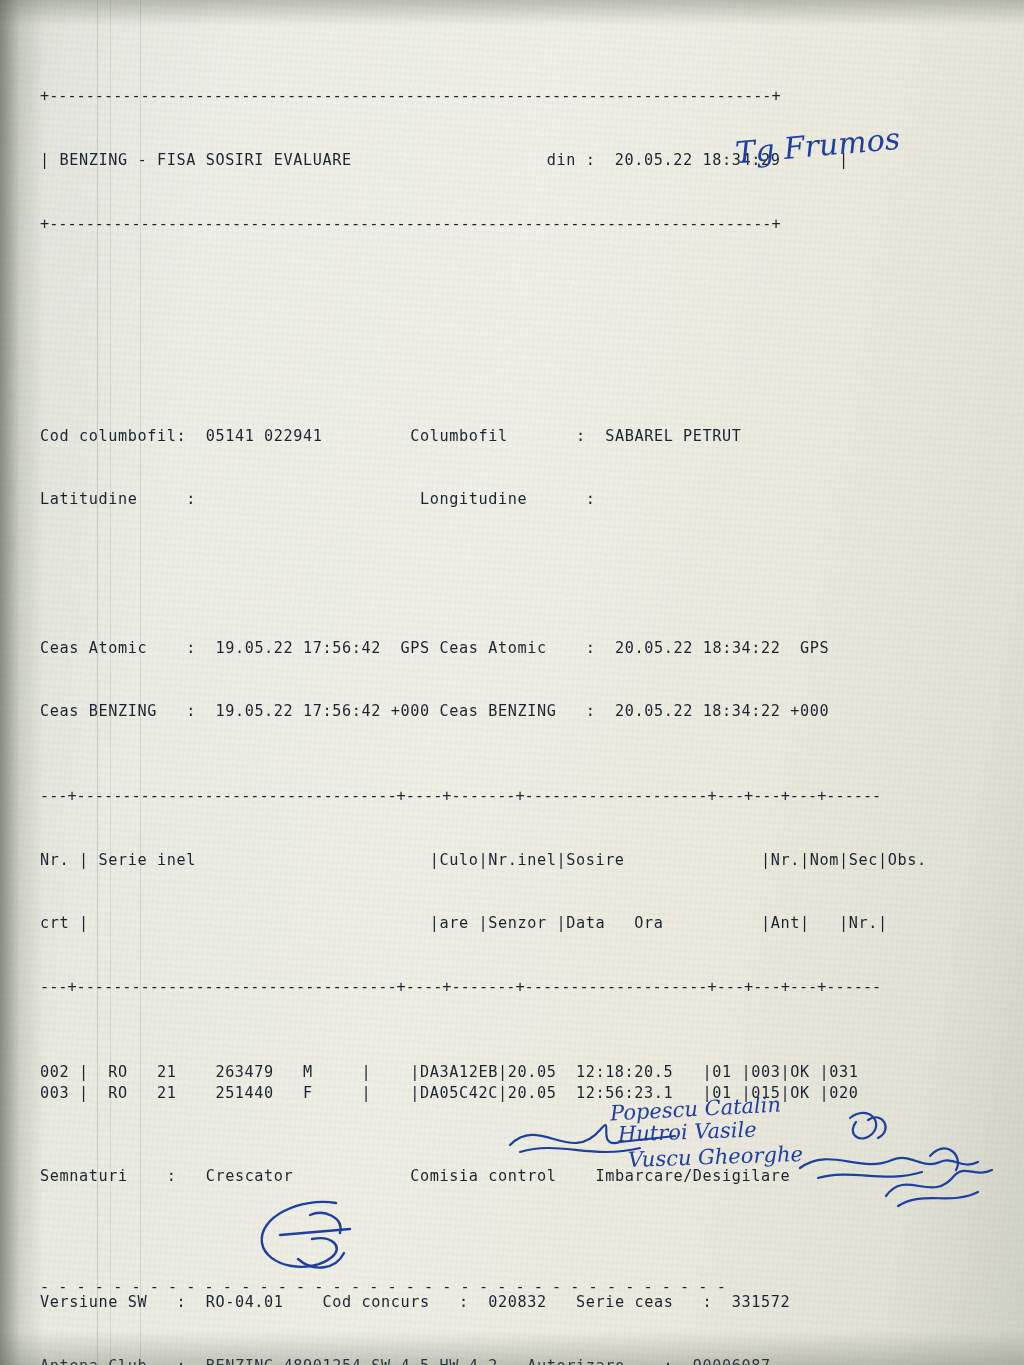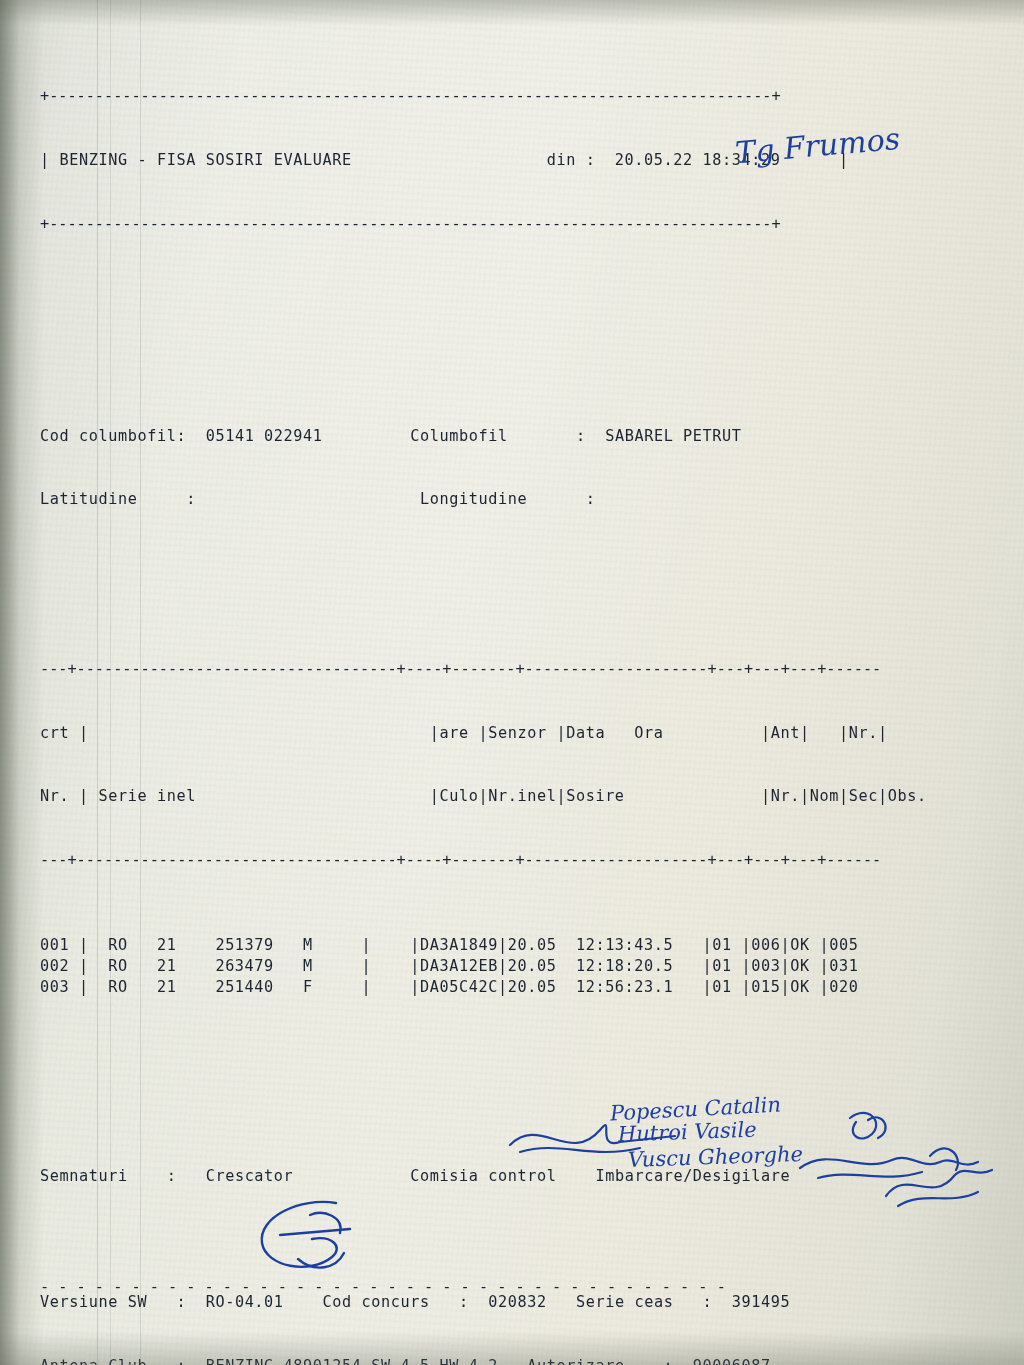--- a/index.html
+++ b/index.html
@@ -84,41 +84,43 @@
     <div class="line rule">+-------------------------------------------------------------------------------+</div>
     <div class="line">| BENZING - FISA SOSIRI EVALUARE                    din :  20.05.22 18:34:29      |</div>
     <div class="line rule">+-------------------------------------------------------------------------------+</div>
     <div class="line"> </div>
 
     <div class="line"> </div>
     <div class="line"><span>Cod columbofil</span><span>:  </span><span>05141 022941</span><span>         </span><span>Columbofil</span><span>       :  </span><span>SABAREL PETRUT</span></div>
     <div class="line"><span>Latitudine</span><span>     :                       </span><span>Longitudine</span><span>      :</span></div>
     <div class="line"> </div>
 
+    <div class="line"><span>Ceas Atomic</span><span>    :  </span><span>19.05.22 17:56:42</span><span>  </span><span>GPS</span><span> </span><span>Ceas Atomic</span><span>    :  </span><span>20.05.22 18:34:22</span><span>  </span><span>GPS</span></div>
+    <div class="line"><span>Ceas BENZING</span><span>   :  </span><span>19.05.22 17:56:42 +000</span><span> </span><span>Ceas BENZING</span><span>   :  </span><span>20.05.22 18:34:22 +000</span></div>
 
     <div class="line rule">---+-----------------------------------+----+-------+--------------------+---+---+---+------</div>
+    <div class="line">Nr. | Serie inel                        |Culo|Nr.inel|Sosire              |Nr.|Nom|Sec|Obs.</div>
     <div class="line">crt |                                   |are |Senzor |Data   Ora          |Ant|   |Nr.|</div>
-    <div class="line">Nr. | Serie inel                        |Culo|Nr.inel|Sosire              |Nr.|Nom|Sec|Obs.</div>
     <div class="line rule">---+-----------------------------------+----+-------+--------------------+---+---+---+------</div>
 
-    <div id="table-rows" class="tbl"><div class="row">001 |  RO   21    251379   M     |    |DA3A1849|20.05  12:13:43.5   |01 |006|OK |005 </div><div class="row">002 |  RO   21    263479   M     |    |DA3A12EB|20.05  12:18:20.5   |01 |003|OK |031 </div><div class="row">003 |  RO   21    251440   F     |    |DA05C42C|20.05  12:56:23.1   |01 |015|OK |020 </div></div>
+    <div id="table-rows" class="tbl"><div class="row">002 |  RO   21    263479   M     |    |DA3A12EB|20.05  12:18:20.5   |01 |003|OK |031 </div><div class="row">003 |  RO   21    251440   F     |    |DA05C42C|20.05  12:56:23.1   |01 |015|OK |020 </div></div>
 
     
   </div>
 
   <div class="content" style="top:1124px;">
     <div class="line"><span>Semnaturi</span><span>    :   </span><span>Crescator</span><span>            </span><span>Comisia control</span><span>    </span><span>Imbarcare/Desigilare</span></div>
   </div>
 
   <div class="content" style="top:1235px;">
     <div class="line rule">- - - - - - - - - - - - - - - - - - - - - - - - - - - - - - - - - - - - - -</div>
   </div>
 
   <div class="content" style="top:1250px;">
-    <div class="line"><span>Versiune SW</span><span>   :  </span><span>RO-04.01</span><span>    </span><span>Cod concurs</span><span>   :  </span><span>020832</span><span>   </span><span>Serie ceas</span><span>   :  </span><span>391495</span></div>
+    <div class="line"><span>Versiune SW</span><span>   :  </span><span>RO-04.01</span><span>    </span><span>Cod concurs</span><span>   :  </span><span>020832</span><span>   </span><span>Serie ceas</span><span>   :  </span><span>331572</span></div>
     <div class="line"><span>Antena Club</span><span>   :  </span><span>BENZING 48901254 SW-4.5 HW-4.2</span><span>   </span><span>Autorizare</span><span>    :  </span><span>90006087</span></div>
     
     
   </div>
 
   <div class="ink" id="ink-loc">Tg Frumos</div>
   <div class="ink" id="ink-sig1">Popescu Catalin</div>
   <div class="ink" id="ink-sig2">Hutroi Vasile</div>
   <div class="ink" id="ink-sig3">Vuscu Gheorghe</div>
 

